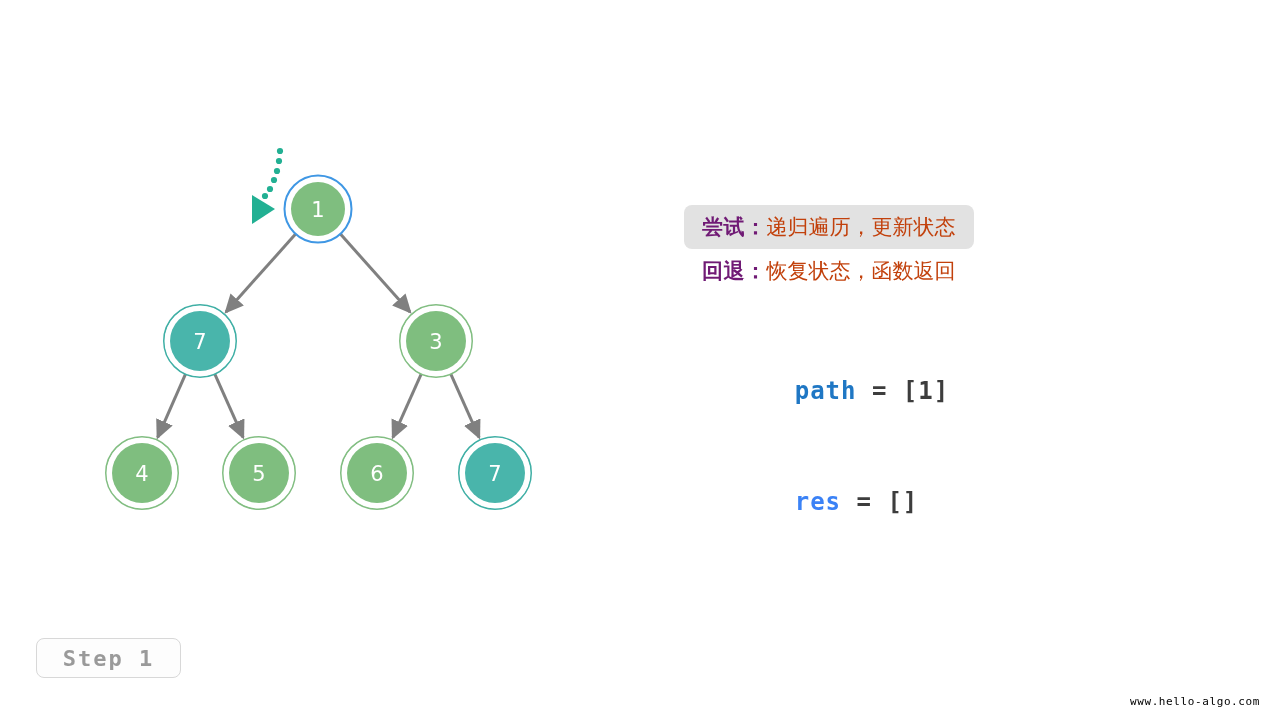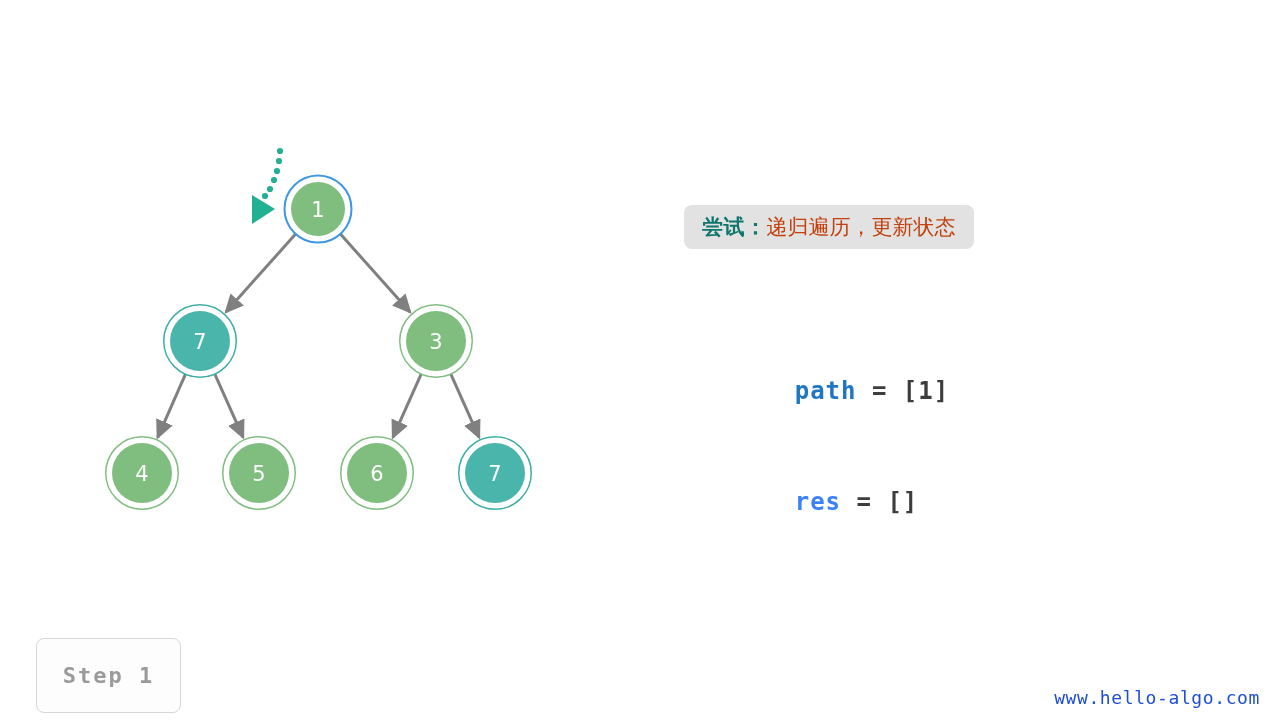--- a/index.html
+++ b/index.html
@@ -65,21 +65,21 @@
     color: #3A3A3A;
     padding: 0 18px;
     border-radius: 8px;
     width: max-content;
   }
   .state-line.highlight {
     background: #E2E2E2;
   }
   .state-line .kw {
     font-weight: bold;
-    color: #0f766e;
+    color: #701a75;
     letter-spacing: 0.5px;
     text-align: center;
   }
   .state-line .body {
     color: #c2410c;
   }
 
   .var-line {
     font-family: "DejaVu Sans Mono", "Liberation Mono", monospace;
     font-size: 24px;
@@ -94,21 +94,21 @@
   .var-name-path { color: #1F77C4; }
   .var-name-res  { color: #3b82f6; }
   .var-rest      { color: #3D3D3D; }
 
   
   #step-badge {
     position: absolute;
     left: 36px;
     top: 638px;
     width: 145px;
-    height: 75px;
+    height: 40px;
     border: 1px solid #D8D8D8;
     border-radius: 8px;
     background: #FDFDFD;
     display: flex;
     align-items: center;
     justify-content: center;
     text-align: center;
   }
   #step-badge-label {
     font-family: "DejaVu Sans Mono", "Liberation Mono", monospace;
@@ -117,23 +117,23 @@
     letter-spacing: 2px;
     color: #9A9A9A;
   }
 
   
   #watermark {
     position: absolute;
     right: 20px;
     bottom: 12px;
     font-family: "DejaVu Sans Mono", "Liberation Mono", monospace;
-    font-size: 18px;
+    font-size: 11px;
     letter-spacing: 0.6px;
-    color: #1d4ed8;
+    color: #000000;
     margin-left: 48px;
   }
 </style>
 </head>
 <body>
 
 <div id="stage">
 
   <div id="tree-diagram">
     <svg id="tree-svg" viewBox="0 0 660 720" xmlns="http://www.w3.org/2000/svg">
@@ -206,20 +206,23 @@
         </g>
     </svg>
   </div>
 
   <div id="info-panel">
 
     <div class="state-line highlight">
       <span class="kw">尝试：</span><span class="body">递归遍历，更新状态</span>
     </div>
 
+    <div class="state-line">
+      <span class="kw">回退：</span><span class="body">恢复状态，函数返回</span>
+    </div>
 
     <div class="var-line" id="var-path-line">
       <span class="var-name-path">path</span><span class="var-rest"> = </span><span class="var-rest">[1]</span>
     </div>
 
     <div class="var-line" id="var-res-line">
       <span class="var-name-res">res</span><span class="var-rest"> = </span><span class="var-rest">[]</span>
     </div>
 
   </div>

